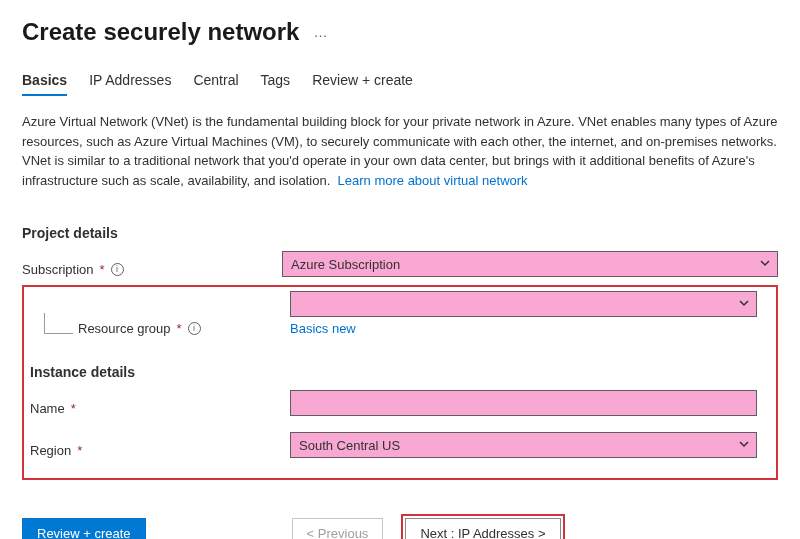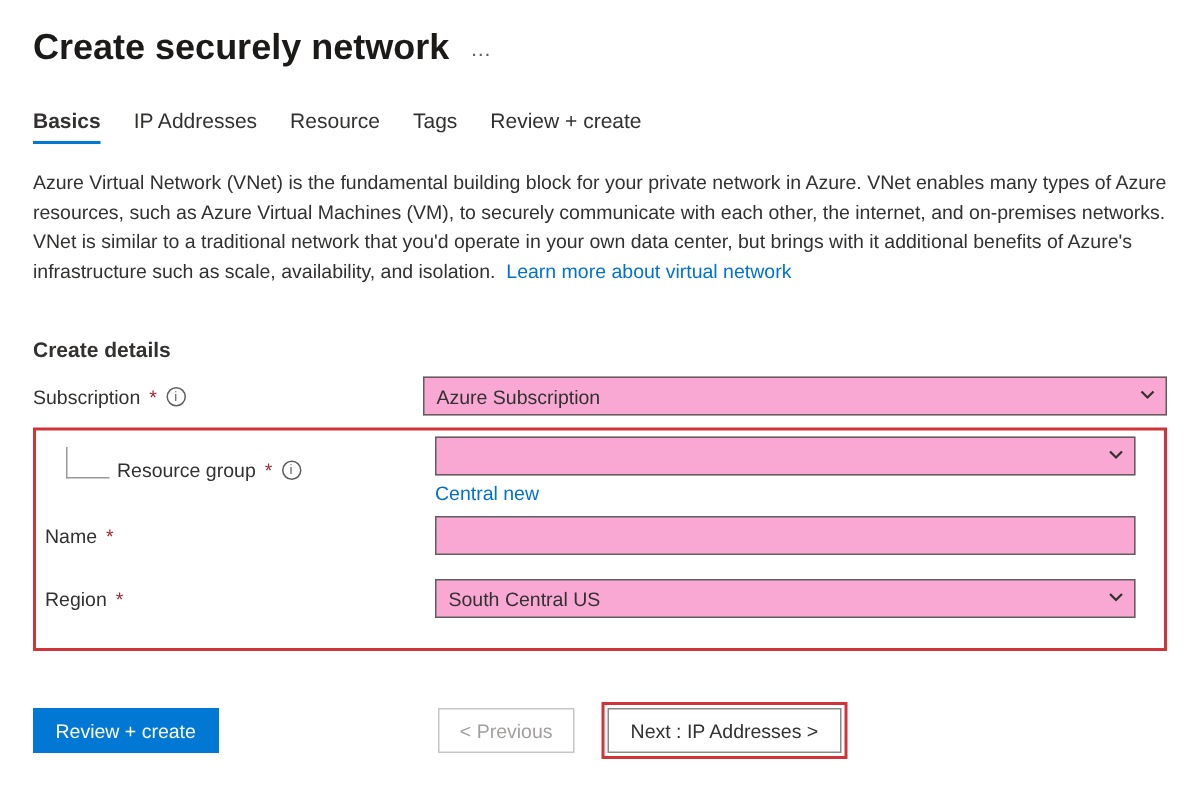--- a/index.html
+++ b/index.html
@@ -17,21 +17,21 @@
 
   .tabs { display: flex; gap: 22px; border-bottom: 0; margin-bottom: 16px; }
   .tab { font-size: 14px; color: #323130; padding-bottom: 6px; cursor: pointer; }
   .tab.active { font-weight: 600; border-bottom: 2px solid #0078d4; }
 
   .description { font-size: 13px; line-height: 1.5; color: #323130; margin-bottom: 35px; }
   .description a { color: #0071d1; text-decoration: none; }
 
   .section-heading { font-size: 14px; font-weight: 600; margin: 8px 0 10px; }
 
-  .form-row { display: flex; align-items: center; margin-bottom: 8px; min-height: 26px; }
+  .form-row { display: flex; align-items: flex-end; margin-bottom: 8px; min-height: 26px; }
   .form-row .label-col { width: 260px; display:flex; align-items:center; gap:6px; font-size:13px; }
   .form-row .input-col { flex: 1; }
   .req { color: #a4262c; }
   .info-icon {
     display:inline-flex; width:13px; height:13px; border:1px solid #605e5c; border-radius:50%;
     align-items:center; justify-content:center; font-size:9px; color:#605e5c; line-height:1; cursor:help;
   }
 
   .select, .text-input {
     width: 100%; height: 26px; border: 1px solid #605e5c; background:#f9a8d4;
@@ -69,31 +69,31 @@
 <body>
 
 <div class="header">
   <div class="title">Create securely network</div>
   <div class="ellipsis" title="More">…</div>
 </div>
 
 <div class="tabs">
   <div class="tab active">Basics</div>
   <div class="tab">IP Addresses</div>
-  <div class="tab">Resource</div>
+  <div class="tab">Central</div>
   <div class="tab">Tags</div>
   <div class="tab">Review + create</div>
 </div>
 
 <div class="description">
   <span>Azure Virtual Network (VNet) is the fundamental building block for your private network in Azure. VNet enables many types of Azure resources, such as Azure Virtual Machines (VM), to securely communicate with each other, the internet, and on-premises networks. VNet is similar to a traditional network that you'd operate in your own data center, but brings with it additional benefits of Azure's infrastructure such as scale, availability, and isolation.</span>
   &nbsp;<a href="#">Learn more about virtual network</a>
 </div>
 
-<div class="section-heading">Create details</div>
+<div class="section-heading">Project details</div>
 
 <div class="form-row">
   <div class="label-col">
     <span>Subscription</span>
     <span class="req">*</span>
     <span class="info-icon">i</span>
   </div>
   <div class="input-col">
     <div class="select">
       <span>Azure Subscription</span>
@@ -112,24 +112,25 @@
       <span class="req">*</span>
       <span class="info-icon">i</span>
     </div>
     <div class="input-col">
       <div class="select">
         <span></span>
         <span class="chev"><svg viewBox="0 0 12 12">
               <polyline points="2,4 6,8 10,4"></polyline>
             </svg></span>
       </div>
-      <a class="link-small">Central new</a>
+      <a class="link-small">Basics new</a>
     </div>
   </div>
 
+  <div class="section-heading" style="margin-top:28px;">Instance details</div>
 
   <div class="form-row">
     <div class="label-col">
       <span>Name</span>
       <span class="req">*</span>
     </div>
     <div class="input-col">
       <div class="text-input">
         <span></span>
       </div>

